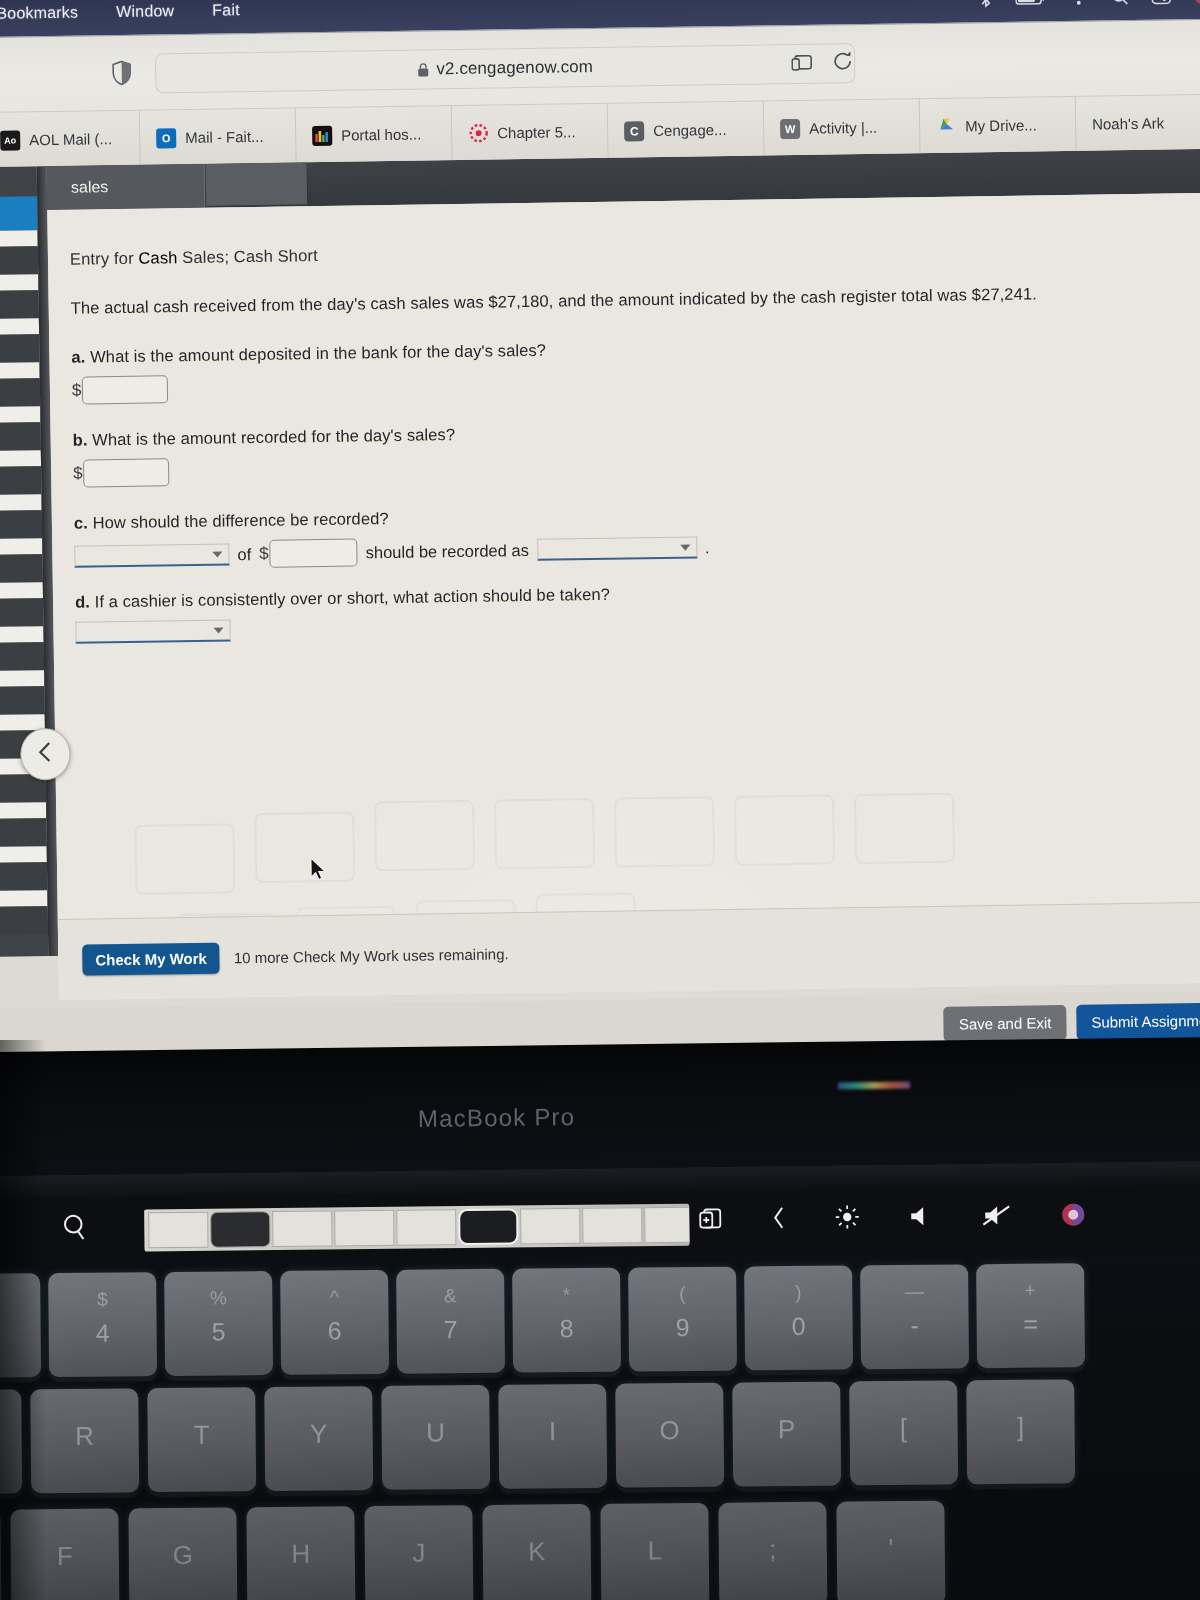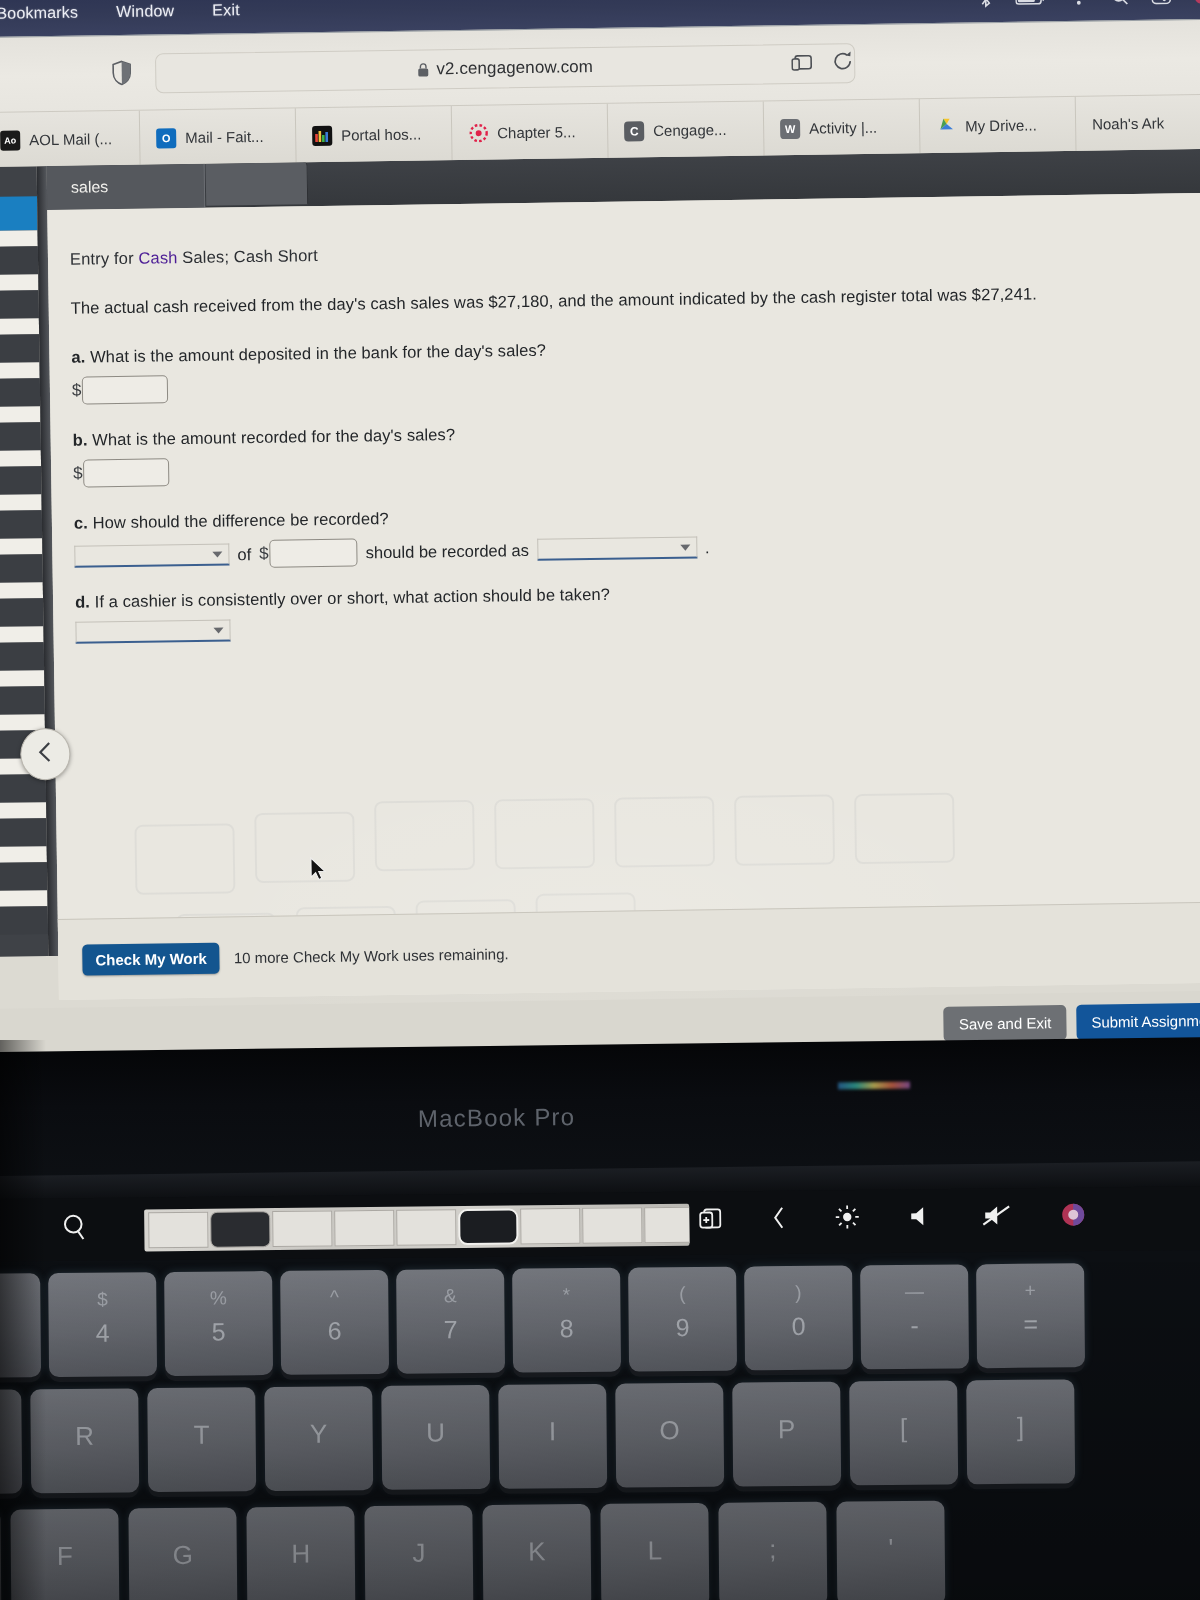--- a/index.html
+++ b/index.html
@@ -137,21 +137,21 @@
     border-right: 1px solid #2d2f33;
   }
 
   
   .sheet {
     position: absolute; left: 62px; top: 44px; width: 1183px; height: 790px;
     background: #e9e7e0;
     padding: 40px 0 0 22px;
   }
   .q-title { font-size: 16.5px; color: #2c2f33; margin-bottom: 30px; letter-spacing: 0.15px; }
-  .q-title .hl { color: #4c1d95; }
+  .q-title .hl { color: #000000; }
   .q-intro { font-size: 16.5px; color: #232629; margin-bottom: 30px; letter-spacing: 0.1px; }
   .q-part { font-size: 16.5px; color: #232629; margin-bottom: 10px; letter-spacing: 0.1px; }
   .q-part b { font-weight: bold; }
   .ans-row { display: flex; align-items: center; margin-bottom: 26px; }
   .dollar { font-size: 17px; color: #3a3d41; margin-right: 1px; }
   .txtbox {
     width: 86px; height: 28px;
     background: #eeece6; border: 1.5px solid #8d8a83; border-radius: 5px;
   }
   .txtbox.med { width: 88px; }
@@ -303,21 +303,21 @@
 <div id="root">
   <div class="laptop-body"></div>
 
   <div class="screen-wrap">
     <div class="screen">
 
       <div class="menubar">
         <div class="menubar-left">
           <span class="menu-item">Bookmarks</span>
           <span class="menu-item">Window</span>
-          <span class="menu-item">Exit</span>
+          <span class="menu-item">Fait</span>
         </div>
         <div class="menubar-right">
           <span class="mb-icon">
             <svg width="15" height="20" viewBox="0 0 15 20">
                 <path d="M4 5 L11 14 L7.5 17 L7.5 3 L11 6 L4 15" fill="none" stroke="#e7e9ee" stroke-width="1.6"></path>
               </svg>
           </span>
           <span class="mb-icon">
             <svg width="31" height="16" viewBox="0 0 31 16">
               <rect x="0.8" y="1.5" width="25" height="12" rx="3" fill="none" stroke="#e7e9ee" stroke-width="1.5"></rect>

